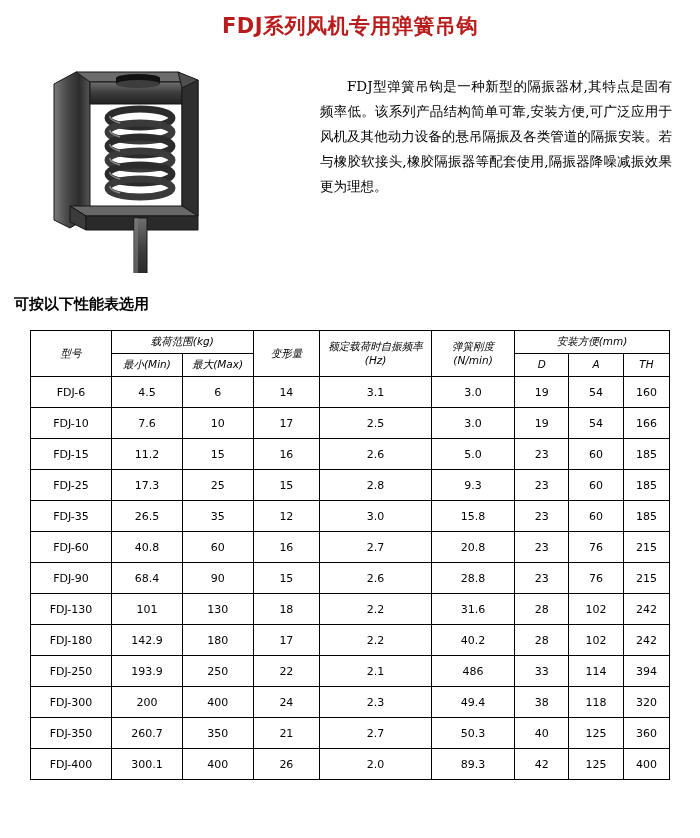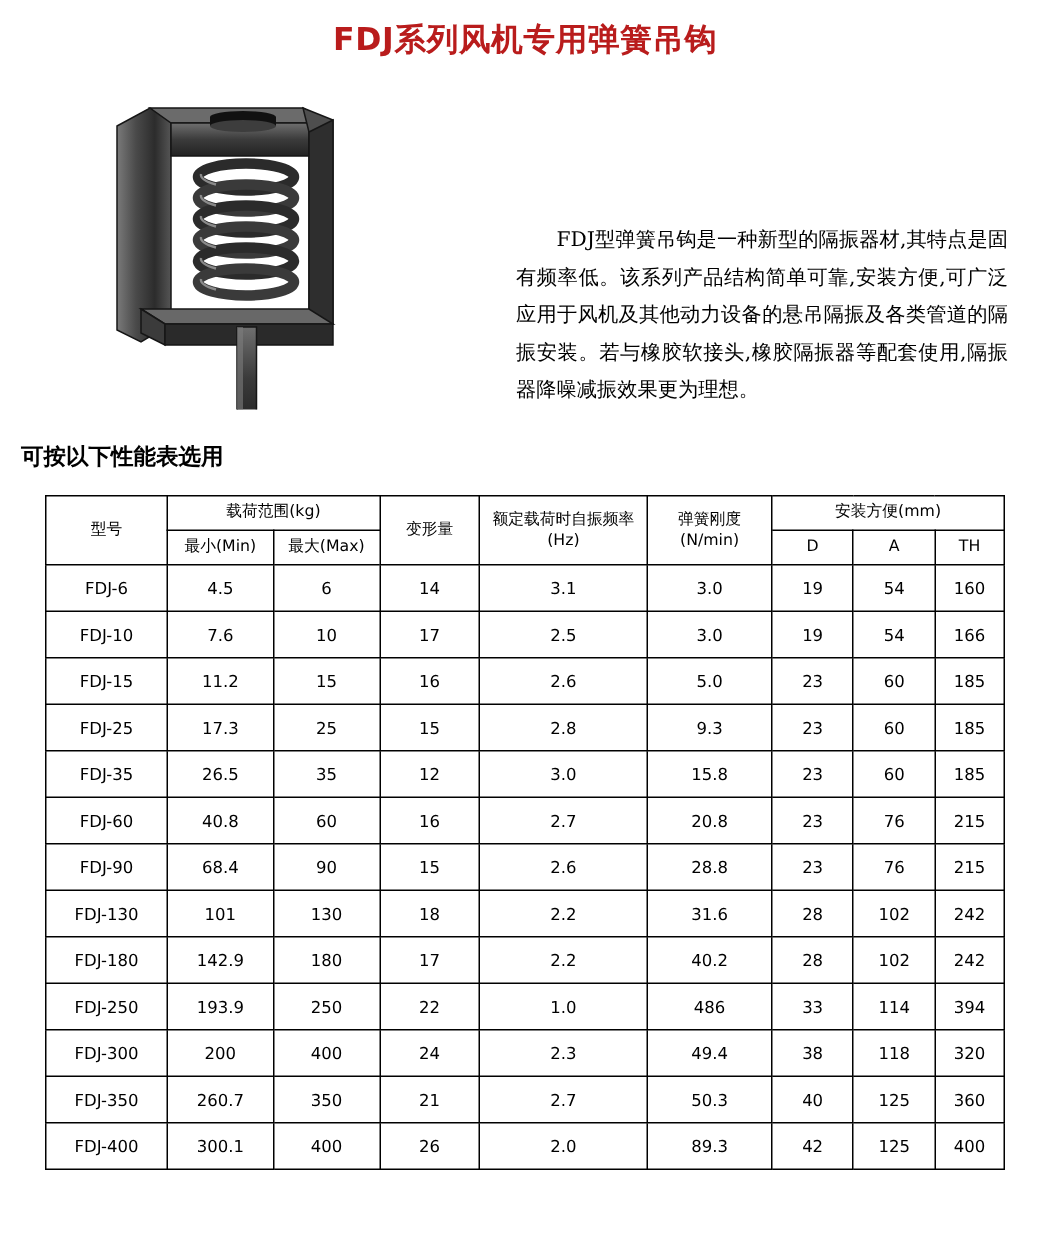--- a/index.html
+++ b/index.html
@@ -26,23 +26,23 @@
     font-family: "DejaVu Sans", sans-serif;
     font-size: 21px;
     font-weight: bold;
     letter-spacing: 0.5px;
     padding-top: 12px;
     color: #b91c1c;
   }
   .intro-row {
     display: flex;
     flex-direction: row;
-    align-items: flex-end;
+    align-items: flex-start;
     margin-top: 18px;
-    padding: 0 26px 0 40px;
+    padding: 0 26px 0 16px;
   }
   .figure {
     width: 300px;
     height: 215px;
     position: relative;
     flex: 0 0 300px;
   }
   .figure svg {
     display: block;
   }
@@ -78,20 +78,21 @@
     text-align: center;
     vertical-align: middle;
     font-weight: normal;
     padding: 0;
     height: 30px;
   }
   table.spec thead th {
     font-size: 10.5px;
     line-height: 1.25;
     height: 22px;
+    font-style: italic;
   }
   table.spec td {
     height: 30px;
     font-size: 11px;
   }
   .sub {
     font-size: 9.5px;
   }
   .col-model { width: 78px; }
   .col-min { width: 68px; }
@@ -304,21 +305,21 @@
           <td>40.2</td>
           <td>28</td>
           <td>102</td>
           <td>242</td>
         </tr>
         <tr>
           <td>FDJ-250</td>
           <td>193.9</td>
           <td>250</td>
           <td>22</td>
-          <td>1.0</td>
+          <td>2.1</td>
           <td>486</td>
           <td>33</td>
           <td>114</td>
           <td>394</td>
         </tr>
         <tr>
           <td>FDJ-300</td>
           <td>200</td>
           <td>400</td>
           <td>24</td>

